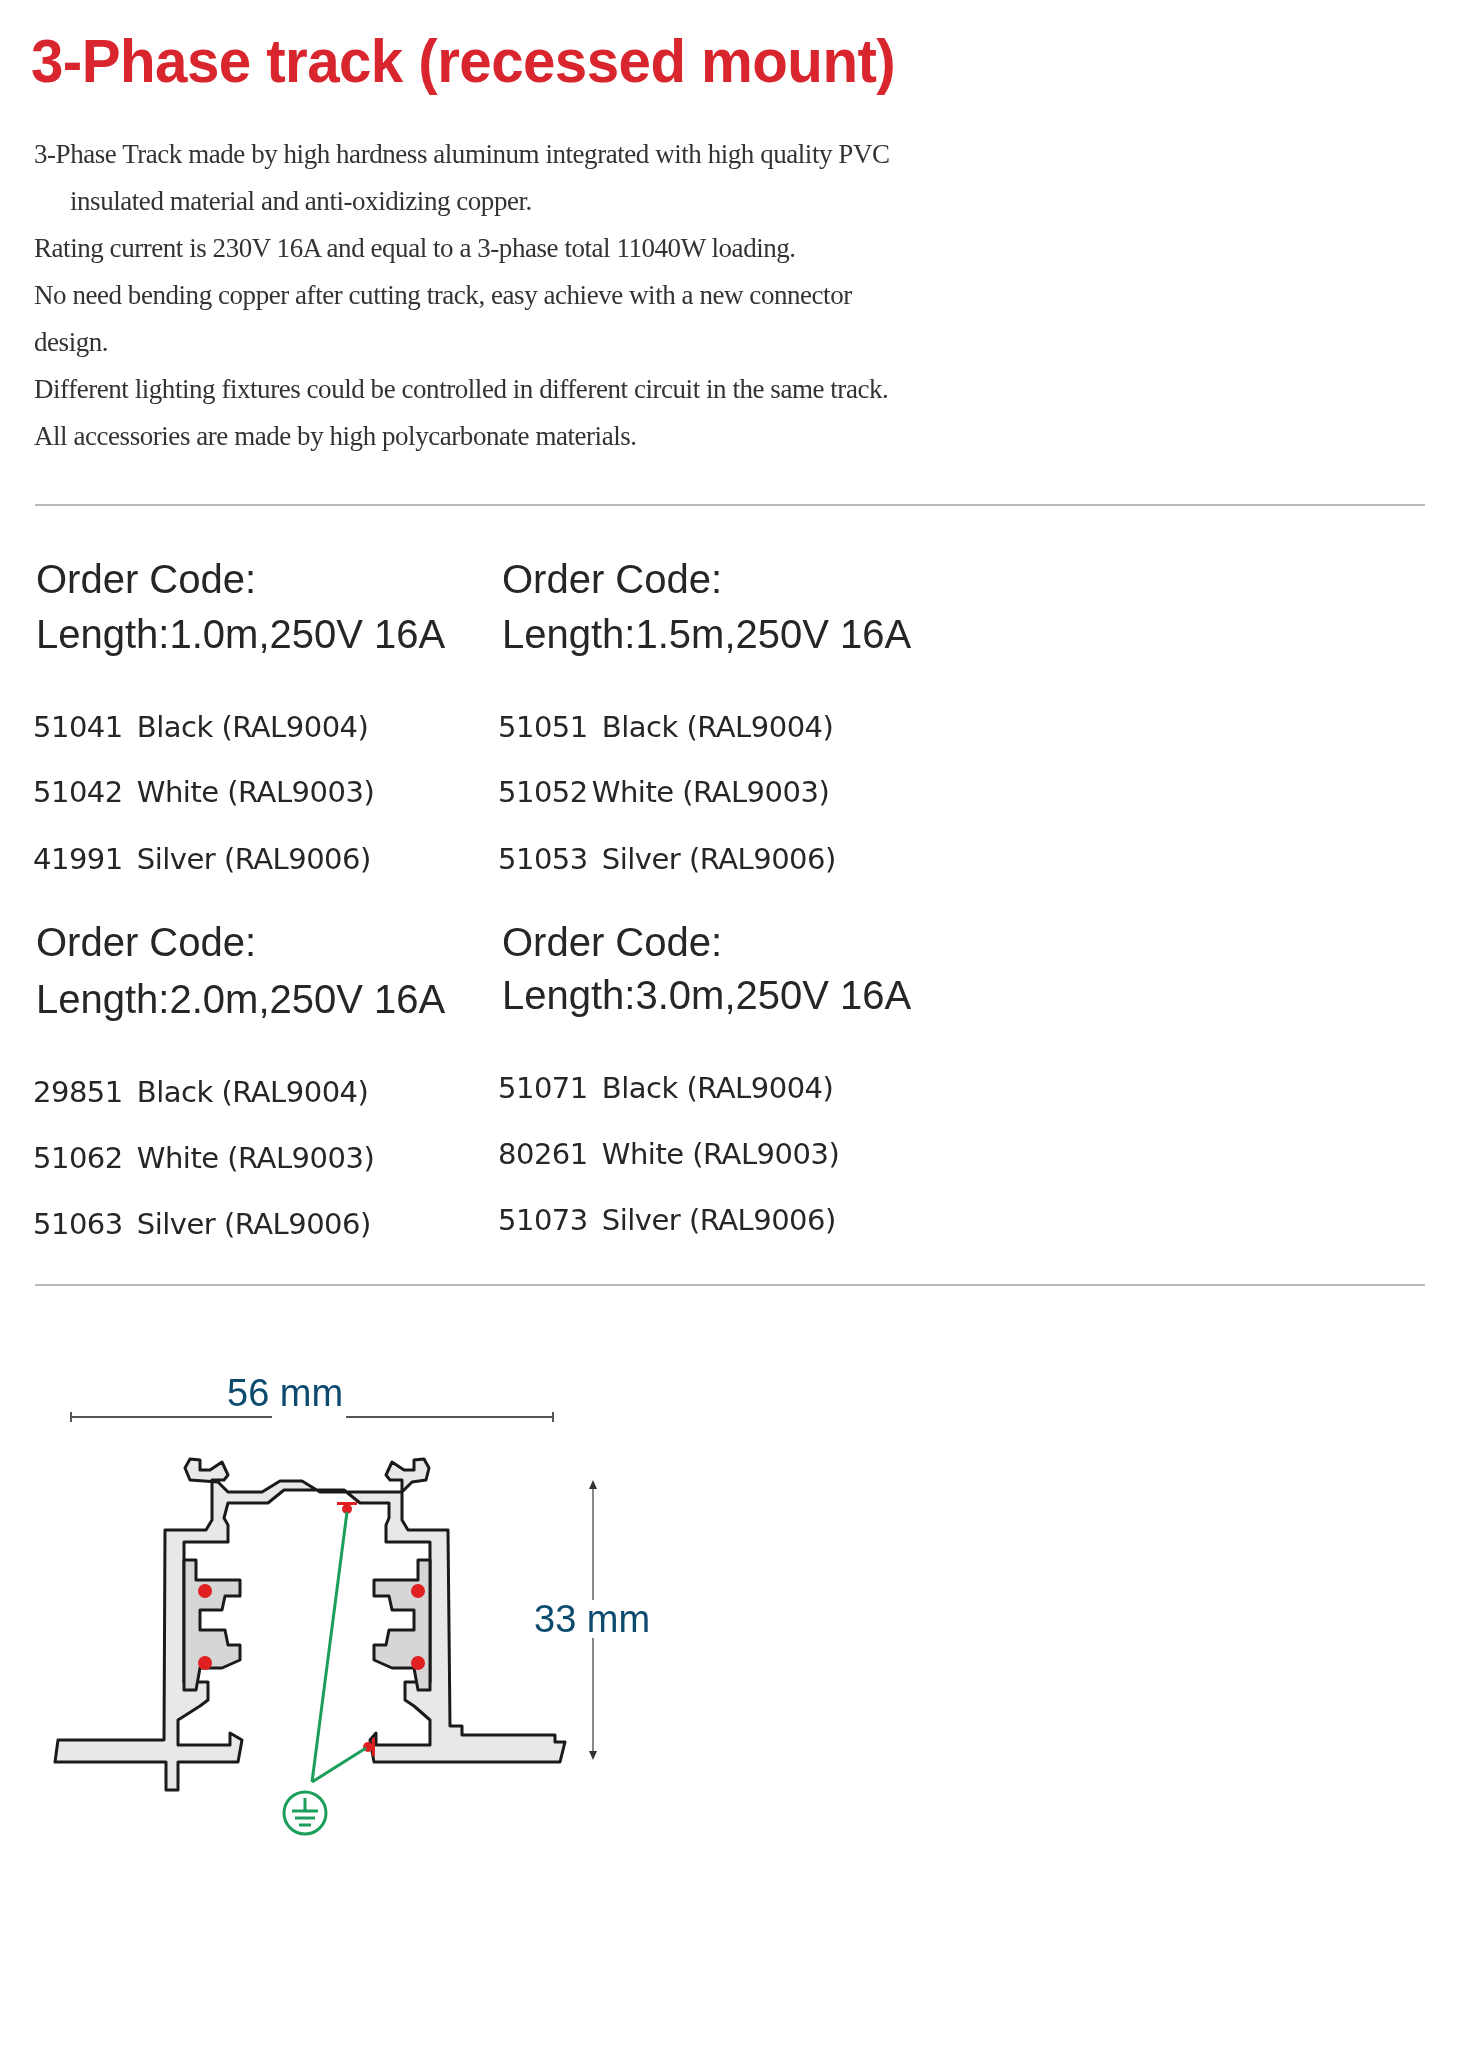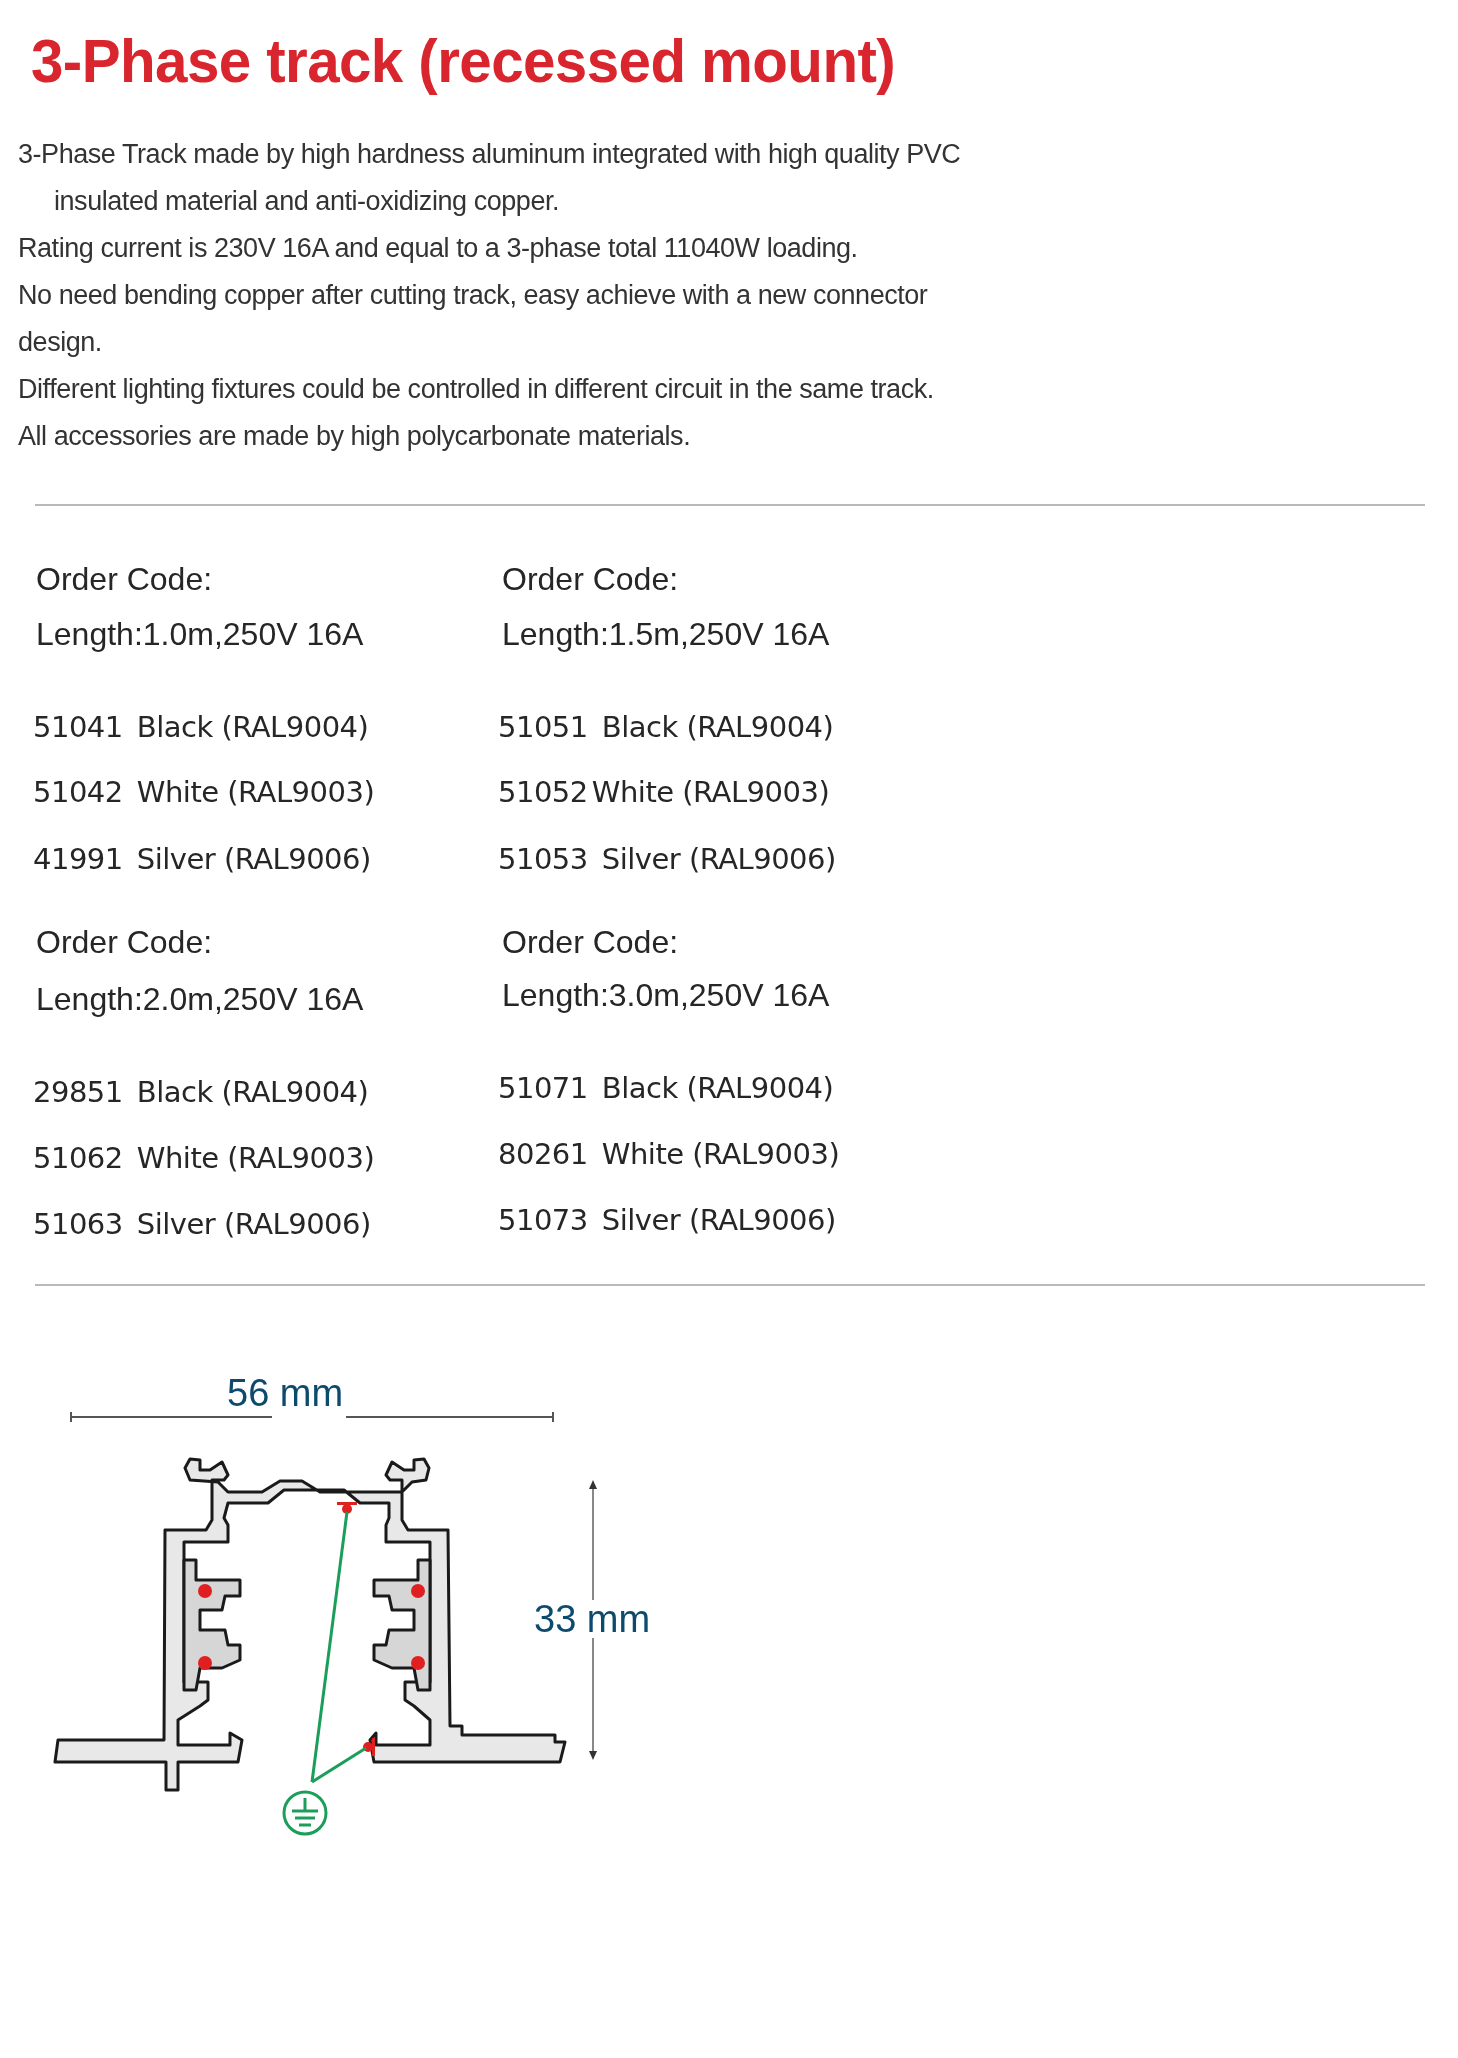--- a/index.html
+++ b/index.html
@@ -6,30 +6,30 @@
   body { width: 1458px; height: 2058px; position: relative; overflow: hidden; }
   .abs { position: absolute; white-space: nowrap; }
   .title {
     left: 31px; top: 26px;
     font-family: "Liberation Sans", sans-serif;
     font-weight: bold; font-size: 62px; line-height: 70px;
     letter-spacing: -0.6px;
     transform: scaleX(0.94); transform-origin: left top;
   }
   .para-line {
-    left: 18px;
-    font-family: Liberation Sans, sans-serif;
+    left: 34px;
+    font-family: Liberation Serif, serif;
     font-size: 27px; line-height: 36px;
     letter-spacing: -0.45px;
     color: #333333;
   }
   .divider { height: 2px; background: #b9b9b9; left: 35px; width: 1390px; }
   .order-head {
     font-family: "Liberation Sans", sans-serif;
-    font-size: 32px; line-height: 36px;
+    font-size: 40px; line-height: 36px;
     color: #262626;
   }
   .order-row {
     font-family: "DejaVu Sans", sans-serif;
     font-size: 29px; line-height: 36px;
     letter-spacing: -0.5px;
     color: #262626;
     margin-top: 24px;
   }
   .order-row .code { display: inline-block; margin-right: 14px; }

